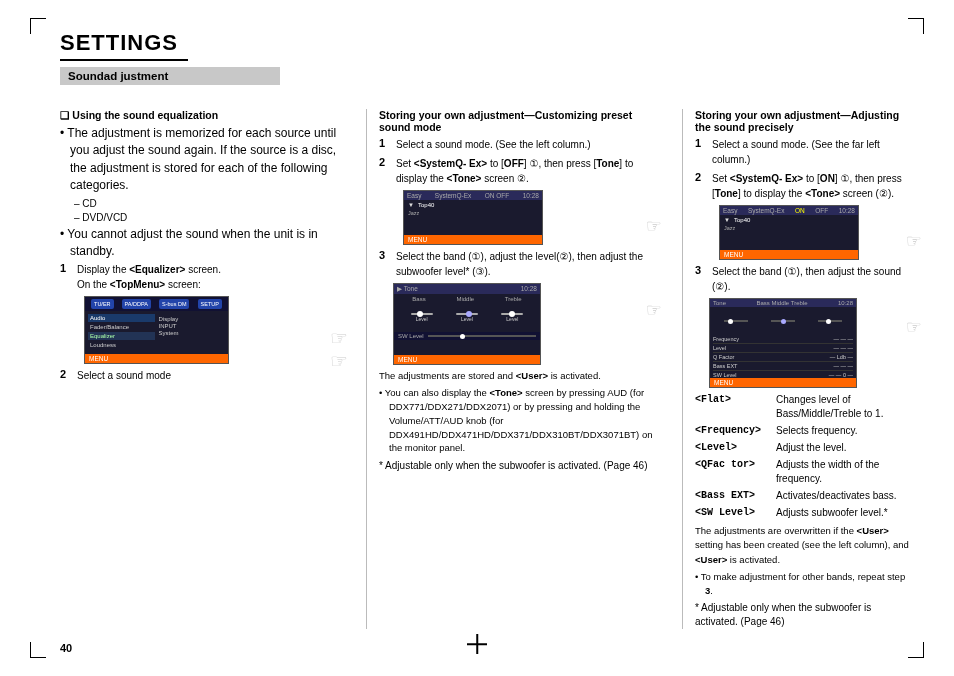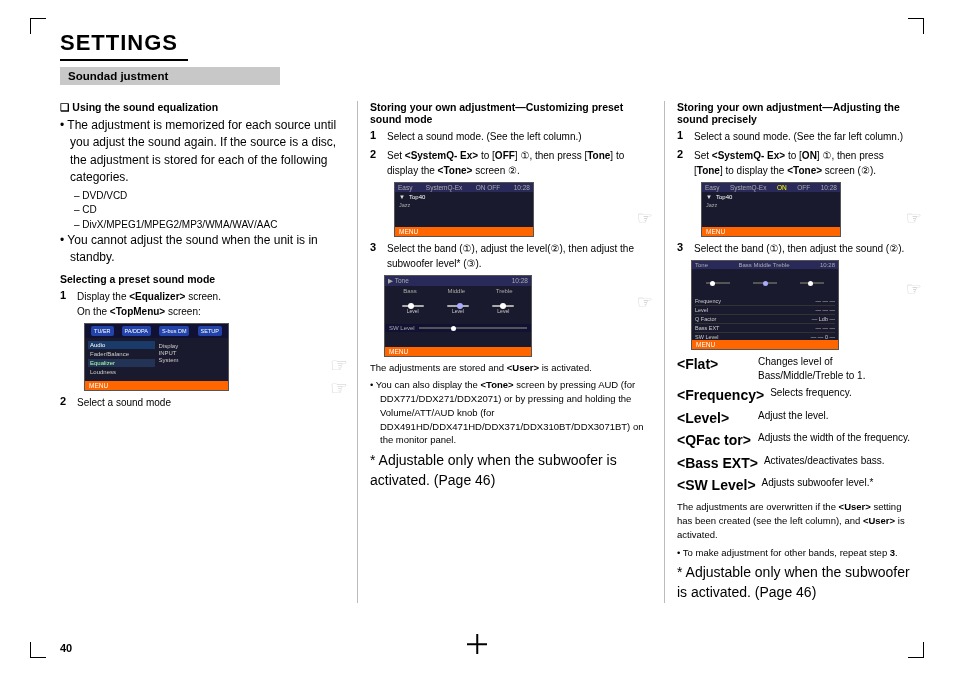--- a/index.html
+++ b/index.html
@@ -55,22 +55,22 @@
       font-size: 11.5px;
       font-weight: bold;
       margin-bottom: 8px;
       display: inline-block;
       min-width: 220px;
     }
 
     
     .columns {
       display: flex;
-      gap: 7px;
-      margin-top: 8px;
+      gap: 16px;
+      margin-top: 16px;
     }
     .col1 { width: 290px; padding-right: 12px; flex-shrink: 0; }
     .col2 { width: 300px; padding-right: 12px; flex-shrink: 0; border-left: 1px solid #bbb; padding-left: 12px; }
     .col3 { flex: 1; border-left: 1px solid #bbb; padding-left: 12px; }
 
     
     .sub-heading { font-size: 10.5px; font-weight: bold; margin-bottom: 4px; margin-top: 6px; }
     .sub-heading-first { margin-top: 0; }
 
     
@@ -131,26 +131,26 @@
     }
 
     
     .hand-icon {
       position: absolute;
       right: 6px;
       bottom: 8px;
       font-size: 16px;
       color: #ccc;
     }
-    .footnote { font-size: 14px; line-height: 1.4; margin-top: 3px; }
+    .footnote { font-size: 10px; line-height: 1.4; margin-top: 3px; }
 
     
     .def-table { margin-top: 4px; font-size: 10px; }
     .def-row { display: flex; gap: 6px; margin-bottom: 3px; line-height: 1.4; }
-    .def-term { min-width: 75px; font-weight: bold; font-size: 14px; }
+    .def-term { min-width: 75px; font-weight: bold; font-size: 10px; font-family: Liberation Mono, monospace; }
     .def-desc { font-size: 10px; line-height: 1.4; }
 
     .header-area {
       margin-bottom: 6px;
     }
   </style>
 </head>
 <body>
 
 <div class="corner corner-tl"></div>
@@ -167,26 +167,24 @@
     <br>
     <div class="section-bar">Soundad justment</div>
   </div>
 
   <div class="columns">
 
     <div class="col1">
       <div class="sub-heading sub-heading-first">❑ Using the sound equalization</div>
 
       <div class="bullet">The adjustment is memorized for each source until you adjust the sound again. If the source is a disc, the adjustment is stored for each of the following categories.</div>
+      <div class="indent">– CD</div>
       <div class="indent">– DVD/VCD</div>
-      <div class="indent">– CD</div>
-      <div class="indent">– DivX/MPEG1/MPEG2/MP3/WMA/WAV/AAC</div>
       <div class="bullet">You cannot adjust the sound when the unit is in standby.</div>
 
-      <div class="sub-heading"><b>Selecting a preset sound mode</b></div>
 
       <div class="step">
         <div class="step-num">1</div>
         <div class="step-text">Display the <b>&lt;Equalizer&gt;</b> screen.<br>On the <b>&lt;TopMenu&gt;</b> screen:</div>
       </div>
 
       <div style="position:relative; margin-left:14px;">
         <div class="car-screen" style="width:145px; height:68px;">
           <div class="screen-icon-row">
             <div class="screen-icon-box">TU/ER</div>

